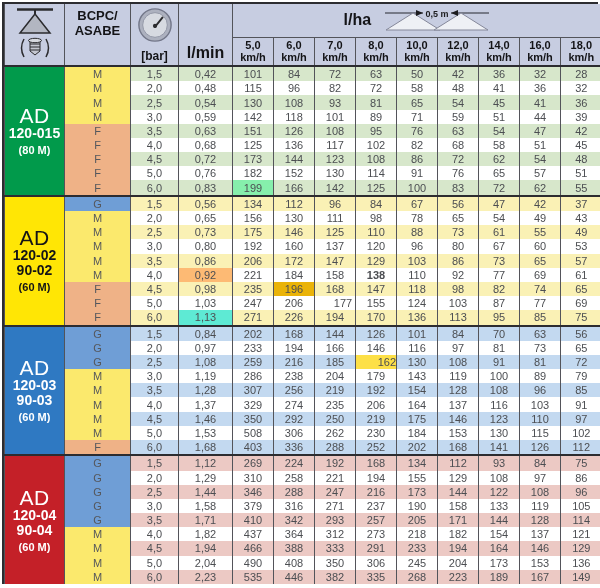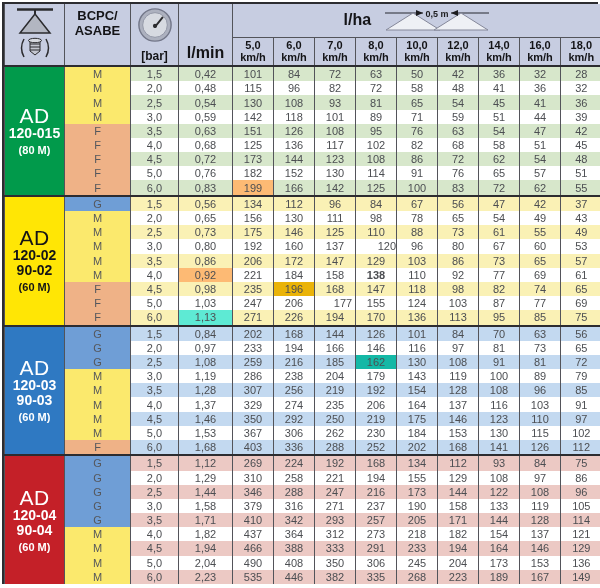--- a/index.html
+++ b/index.html
@@ -242,21 +242,21 @@
           <td class="num" style="background: rgb(255, 255, 255);">91</td>
           <td class="num" style="background: rgb(255, 255, 255);">76</td>
           <td class="num" style="background: rgb(255, 255, 255);">65</td>
           <td class="num" style="background: rgb(255, 255, 255);">57</td>
           <td class="num" style="background: rgb(255, 255, 255);">51</td>
         </tr>
         <tr>
           <td class="cls" style="background: rgb(239, 178, 135);">F</td>
           <td class="num" style="background: rgb(215, 231, 203);">6,0</td>
           <td class="num" style="background: rgb(215, 231, 203);">0,83</td>
-          <td class="num" style="background: #fdba74;">199</td>
+          <td class="num" style="background: #86efac;">199</td>
           <td class="num" style="background: rgb(215, 231, 203);">166</td>
           <td class="num" style="background: rgb(215, 231, 203);">142</td>
           <td class="num" style="background: rgb(215, 231, 203);">125</td>
           <td class="num" style="background: rgb(215, 231, 203);">100</td>
           <td class="num" style="background: rgb(215, 231, 203);">83</td>
           <td class="num" style="background: rgb(215, 231, 203);">72</td>
           <td class="num" style="background: rgb(215, 231, 203);">62</td>
           <td class="num" style="background: rgb(215, 231, 203);">55</td>
         </tr>
         <tr class="gs">
@@ -307,21 +307,21 @@
           <td class="num" style="background: rgb(250, 241, 181);">55</td>
           <td class="num" style="background: rgb(250, 241, 181);">49</td>
         </tr>
         <tr>
           <td class="cls" style="background: rgb(251, 233, 109);">M</td>
           <td class="num" style="background: rgb(255, 255, 255);">3,0</td>
           <td class="num" style="background: rgb(255, 255, 255);">0,80</td>
           <td class="num" style="background: rgb(255, 255, 255);">192</td>
           <td class="num" style="background: rgb(255, 255, 255);">160</td>
           <td class="num" style="background: rgb(255, 255, 255);">137</td>
-          <td class="num" style="background: rgb(255, 255, 255); text-align: right;">120</td>
+          <td class="num" style="background: rgb(255, 255, 255);">120</td>
           <td class="num" style="background: rgb(255, 255, 255);">96</td>
           <td class="num" style="background: rgb(255, 255, 255);">80</td>
           <td class="num" style="background: rgb(255, 255, 255);">67</td>
           <td class="num" style="background: rgb(255, 255, 255);">60</td>
           <td class="num" style="background: rgb(255, 255, 255);">53</td>
         </tr>
         <tr>
           <td class="cls" style="background: rgb(251, 233, 109);">M</td>
           <td class="num" style="background: rgb(250, 241, 181);">3,5</td>
           <td class="num" style="background: rgb(250, 241, 181);">0,86</td>
@@ -425,21 +425,21 @@
           <td class="num" style="background: rgb(255, 255, 255);">73</td>
           <td class="num" style="background: rgb(255, 255, 255);">65</td>
         </tr>
         <tr>
           <td class="cls" style="background: rgb(111, 158, 214);">G</td>
           <td class="num" style="background: rgb(195, 217, 240);">2,5</td>
           <td class="num" style="background: rgb(195, 217, 240);">1,08</td>
           <td class="num" style="background: rgb(195, 217, 240);">259</td>
           <td class="num" style="background: rgb(195, 217, 240);">216</td>
           <td class="num" style="background: rgb(195, 217, 240);">185</td>
-          <td class="num" style="background: #14b8a6;">162</td>
+          <td class="num" style="background: #fde047; text-align: right;">162</td>
           <td class="num" style="background: rgb(195, 217, 240);">130</td>
           <td class="num" style="background: rgb(195, 217, 240);">108</td>
           <td class="num" style="background: rgb(195, 217, 240);">91</td>
           <td class="num" style="background: rgb(195, 217, 240);">81</td>
           <td class="num" style="background: rgb(195, 217, 240);">72</td>
         </tr>
         <tr>
           <td class="cls" style="background: rgb(251, 233, 109);">M</td>
           <td class="num" style="background: rgb(255, 255, 255);">3,0</td>
           <td class="num" style="background: rgb(255, 255, 255);">1,19</td>
@@ -492,21 +492,21 @@
           <td class="num" style="background: rgb(195, 217, 240);">175</td>
           <td class="num" style="background: rgb(195, 217, 240);">146</td>
           <td class="num" style="background: rgb(195, 217, 240);">123</td>
           <td class="num" style="background: rgb(195, 217, 240);">110</td>
           <td class="num" style="background: rgb(195, 217, 240);">97</td>
         </tr>
         <tr>
           <td class="cls" style="background: rgb(251, 233, 109);">M</td>
           <td class="num" style="background: rgb(255, 255, 255);">5,0</td>
           <td class="num" style="background: rgb(255, 255, 255);">1,53</td>
-          <td class="num" style="background: rgb(255, 255, 255);">367</td>
+          <td class="num" style="background: rgb(255, 255, 255);">508</td>
           <td class="num" style="background: rgb(255, 255, 255);">306</td>
           <td class="num" style="background: rgb(255, 255, 255);">262</td>
           <td class="num" style="background: rgb(255, 255, 255);">230</td>
           <td class="num" style="background: rgb(255, 255, 255);">184</td>
           <td class="num" style="background: rgb(255, 255, 255);">153</td>
           <td class="num" style="background: rgb(255, 255, 255);">130</td>
           <td class="num" style="background: rgb(255, 255, 255);">115</td>
           <td class="num" style="background: rgb(255, 255, 255);">102</td>
         </tr>
         <tr>

